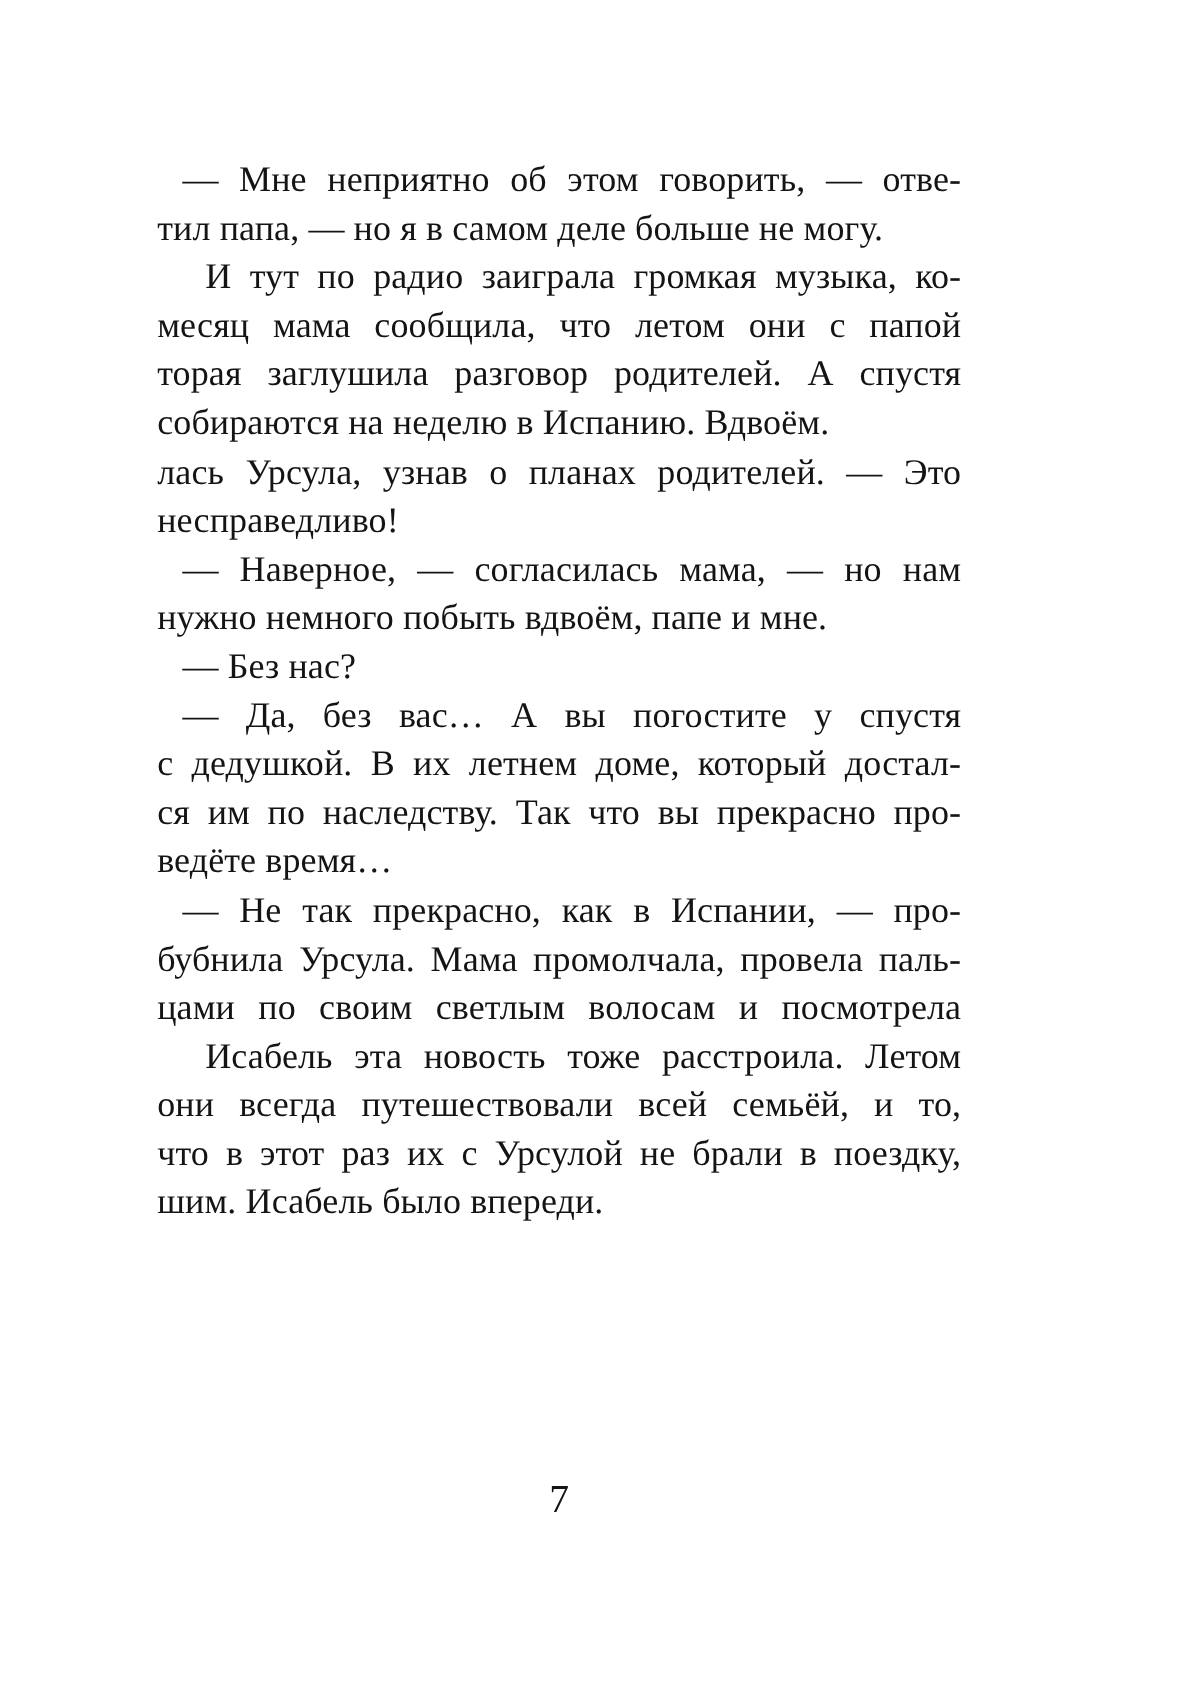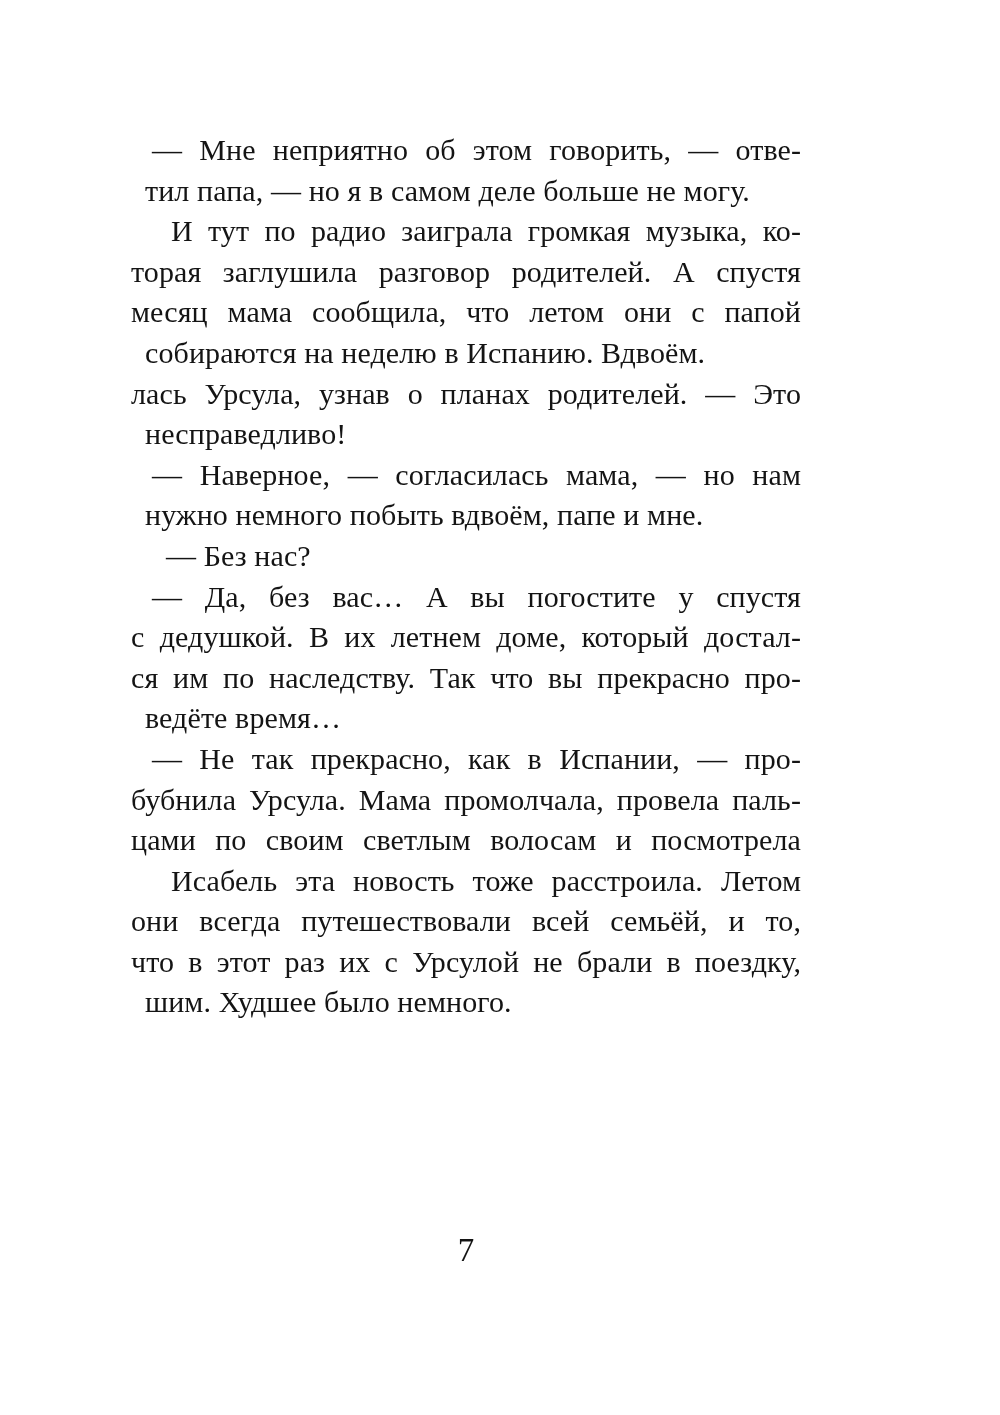--- a/index.html
+++ b/index.html
@@ -26,21 +26,21 @@
     letter-spacing: 0.1px;
     -webkit-font-smoothing: antialiased;
   }
   .para { margin: 0; padding: 0; }
   .line {
     text-align: justify;
   }
   
   .line.fill { text-align-last: justify; }
   
-  .line.end  { text-align-last: left; margin-left: 14px; }
+  .line.end  { text-align-last: left; }
   
   .indent-sm { text-indent: 21px; }
   
   .indent-lg { text-indent: 40px; }
   .folio {
     position: absolute;
     top: 1230px;
     left: 131px;
     width: 670px;
     text-align: center;
@@ -53,22 +53,22 @@
 <body>
 
 <div class="book-page">
   <div class="text-block" id="text-block">
       <div class="para">
         <div class="line indent-sm fill">— Мне неприятно об этом говорить, — отве-</div>
         <div class="line end">тил папа, — но я в самом деле больше не могу.</div>
       </div>
       <div class="para">
         <div class="line indent-lg fill">И тут по радио заиграла громкая музыка, ко-</div>
+        <div class="line fill">месяц мама сообщила, что летом они с папой</div>
         <div class="line fill">торая заглушила разговор родителей. А спустя</div>
-        <div class="line fill">месяц мама сообщила, что летом они с папой</div>
         <div class="line end">собираются на неделю в Испанию. Вдвоём.</div>
       </div>
       <div class="para">
         <div class="line fill">лась Урсула, узнав о планах родителей. — Это</div>
         <div class="line end">несправедливо!</div>
       </div>
       <div class="para">
         <div class="line indent-sm fill">— Наверное, — согласилась мама, — но нам</div>
         <div class="line end">нужно немного побыть вдвоём, папе и мне.</div>
       </div>
@@ -83,17 +83,17 @@
       </div>
       <div class="para">
         <div class="line indent-sm fill">— Не так прекрасно, как в Испании, — про-</div>
         <div class="line fill">бубнила Урсула. Мама промолчала, провела паль-</div>
         <div class="line fill">цами по своим светлым волосам и посмотрела</div>
       </div>
       <div class="para">
         <div class="line indent-lg fill">Исабель эта новость тоже расстроила. Летом</div>
         <div class="line fill">они всегда путешествовали всей семьёй, и то,</div>
         <div class="line fill">что в этот раз их с Урсулой не брали в поездку,</div>
-        <div class="line end">шим. Худшее было немного.</div>
+        <div class="line end">шим. Исабель было впереди.</div>
       </div>
     </div>
   <div class="folio">7</div>
 </div>
 
 </body></html>

